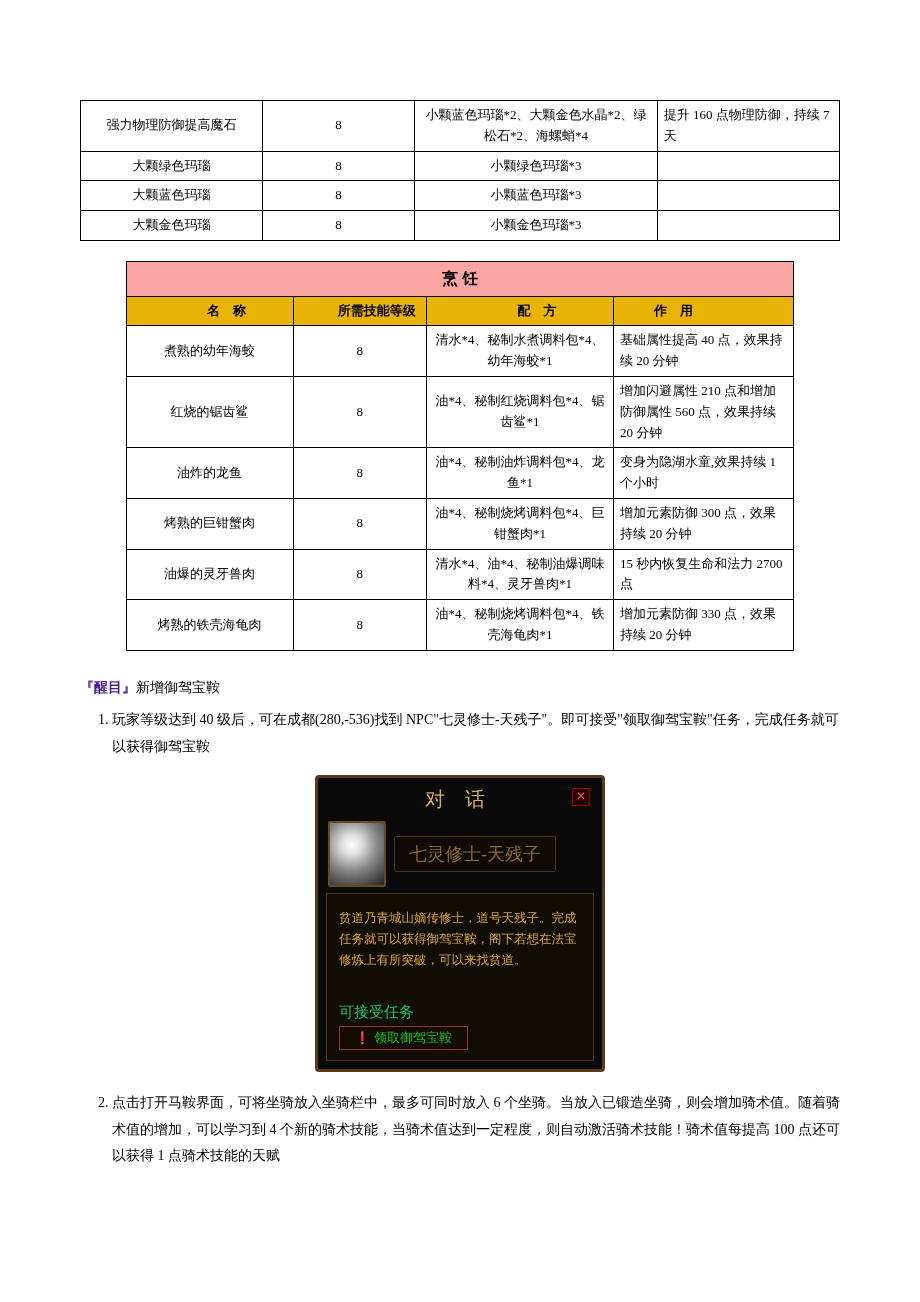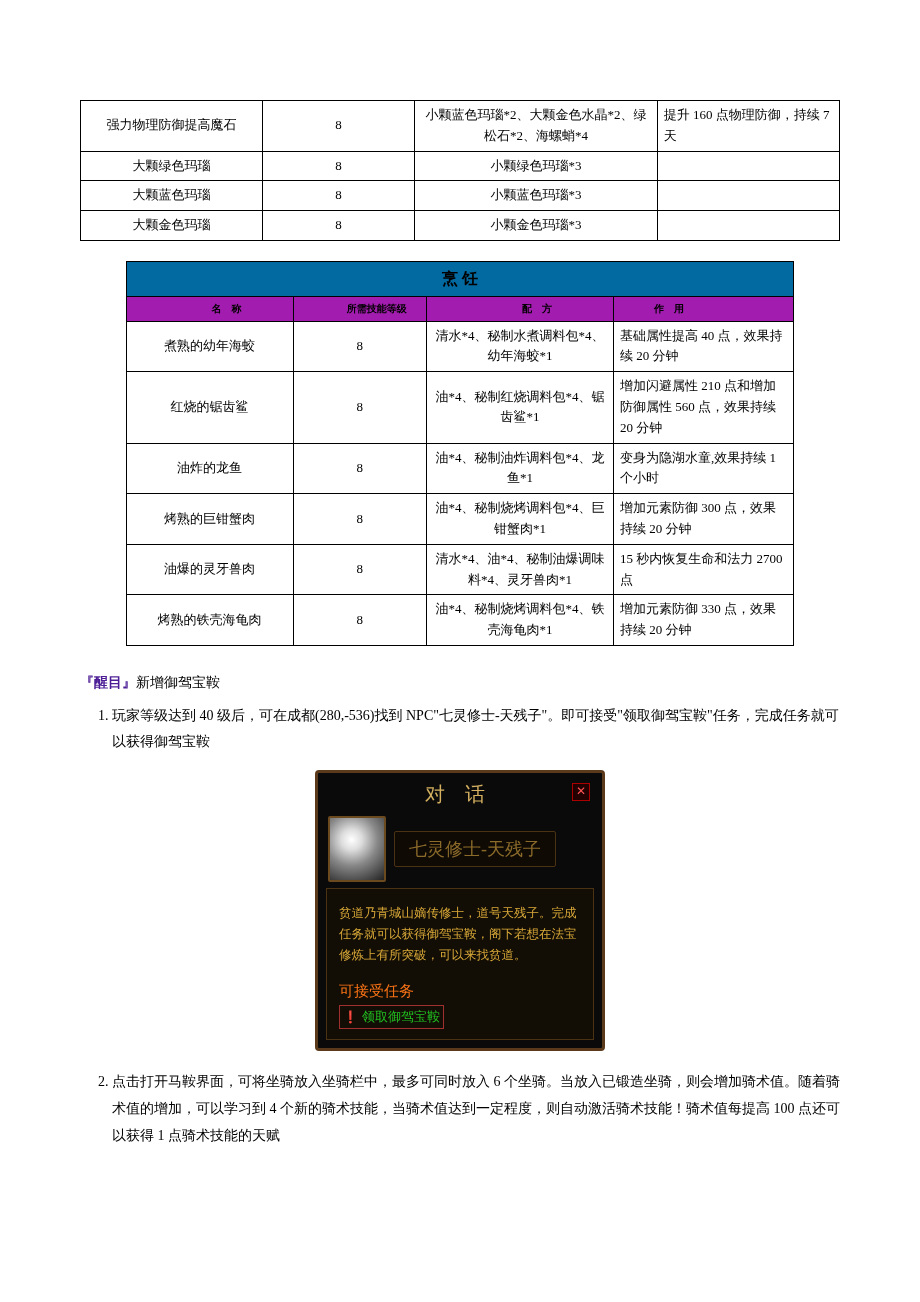--- a/index.html
+++ b/index.html
@@ -25,30 +25,30 @@
       font-size: 13px;
       line-height: 1.6;
     }
     .table1 td:nth-child(1) { width: 24%; }
     .table1 td:nth-child(2) { width: 20%; }
     .table1 td:nth-child(3) { width: 32%; }
     .table1 td:nth-child(4) { width: 24%; text-align: left; }
     
     .table2 { width: 88%; margin: 0 auto 24px auto; }
     .table2 .title-row td {
-      background: #0369a1;
+      background: #fca5a5;
       color: #000;
       font-weight: bold;
       font-size: 16px;
     }
     .table2 .header-row td {
-      background: #a21caf;
+      background: #eab308;
       color: #000;
       font-weight: bold;
-      font-size: 10px;
+      font-size: 13px;
       padding-left: 40px;
     }
     .table2 td:nth-child(1) { width: 25%; }
     .table2 td:nth-child(2) { width: 20%; }
     .table2 td:nth-child(3) { width: 28%; text-align: center; }
     .table2 td:nth-child(4) { width: 27%; text-align: left; margin-top: 8px; }
     
     .section-label {
       color: #4c1d95;
       font-weight: bold;
@@ -136,31 +136,31 @@
       background: #120d05;
       padding: 14px 12px 10px 12px;
       margin: 0 2px 2px 2px;
     }
     .dialog-text {
       color: #d8a838;
       font-size: 12.5px;
       line-height: 1.7;
     }
     .task-label {
-      color: #f97316;
+      color: #22c55e;
       font-size: 15px;
-      margin-top: 16px;
+      margin-top: 32px;
       font-family: "KaiTi","楷体",serif;
     }
     .task-item {
       color: #20c020;
       font-size: 13px;
       margin-top: 4px;
       border: 1px solid #a03030;
-      padding: 2px 3px;
+      padding: 2px 15px;
       display: inline-block;
     }
     .task-item::before {
       content: "❗";
       color: #e8c030;
       margin-right: 4px;
       font-size: 12px;
     }
   </style>
 </head>

